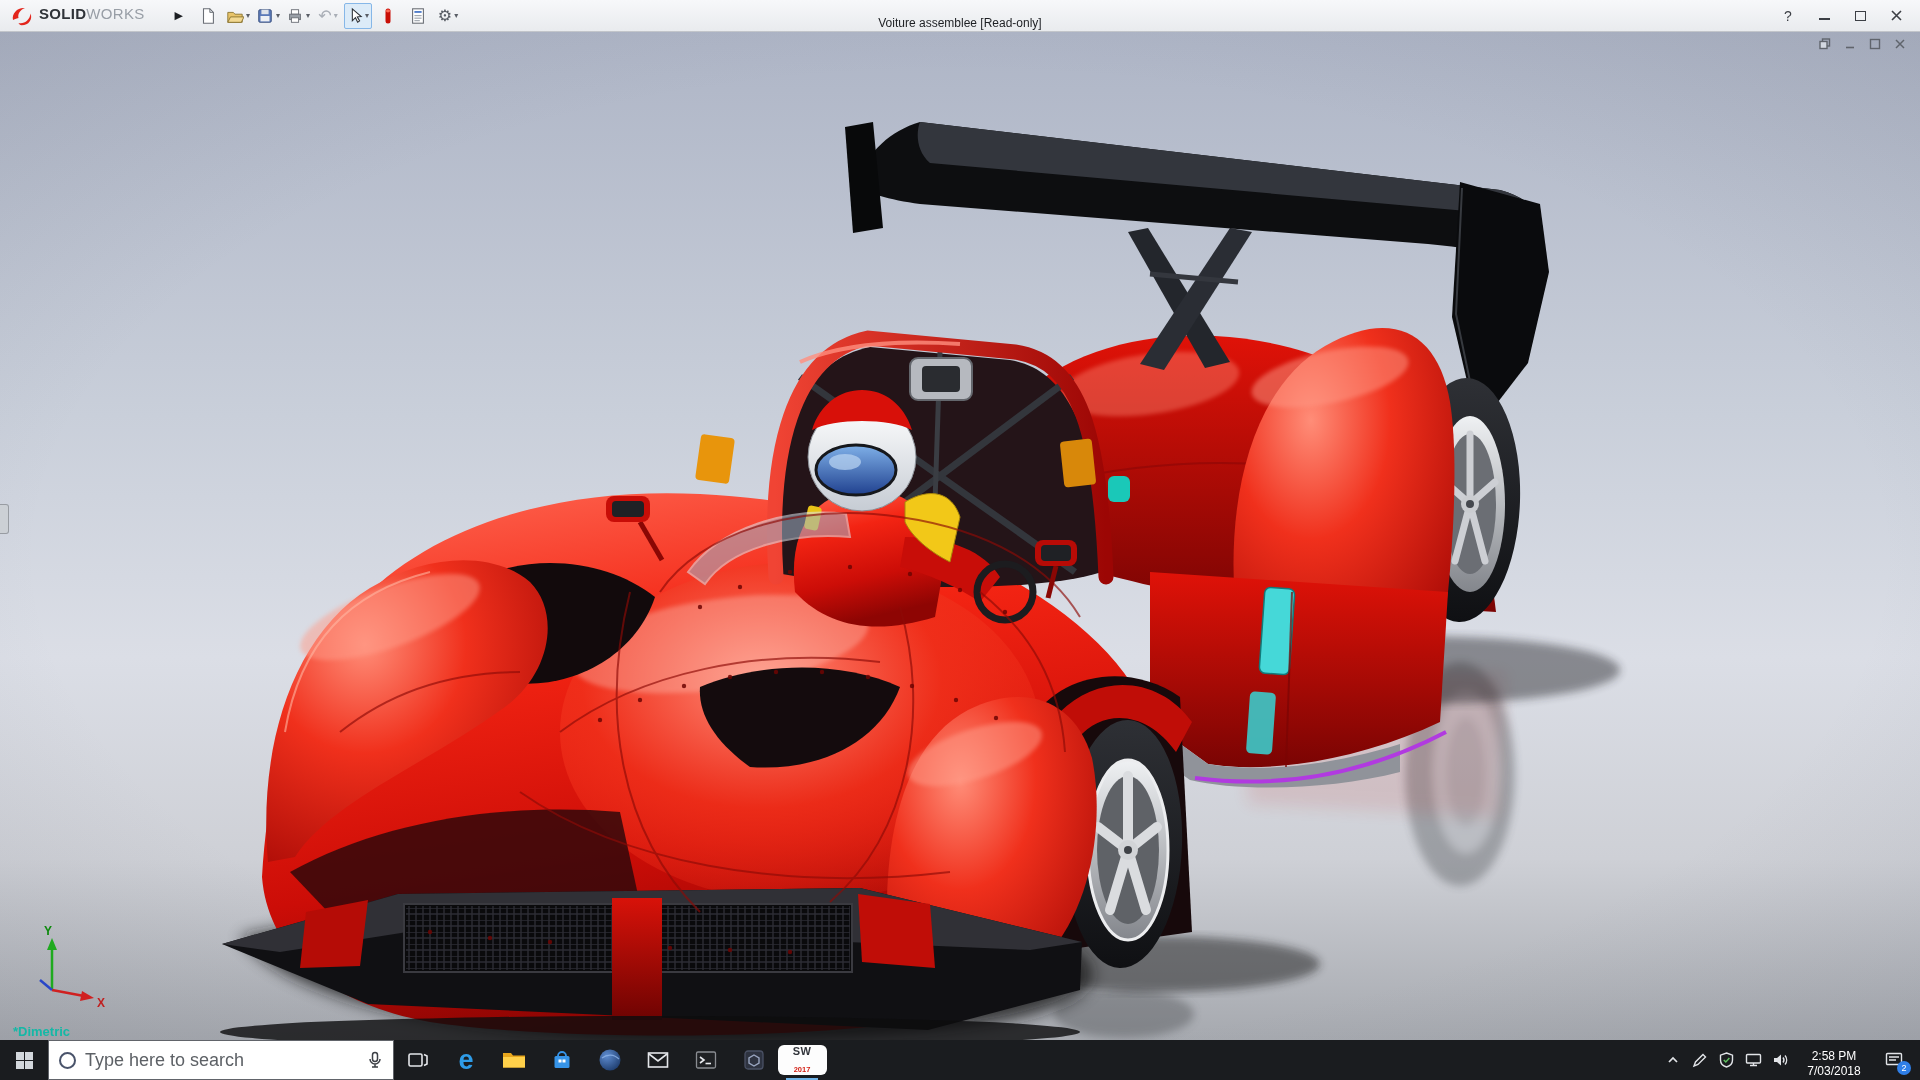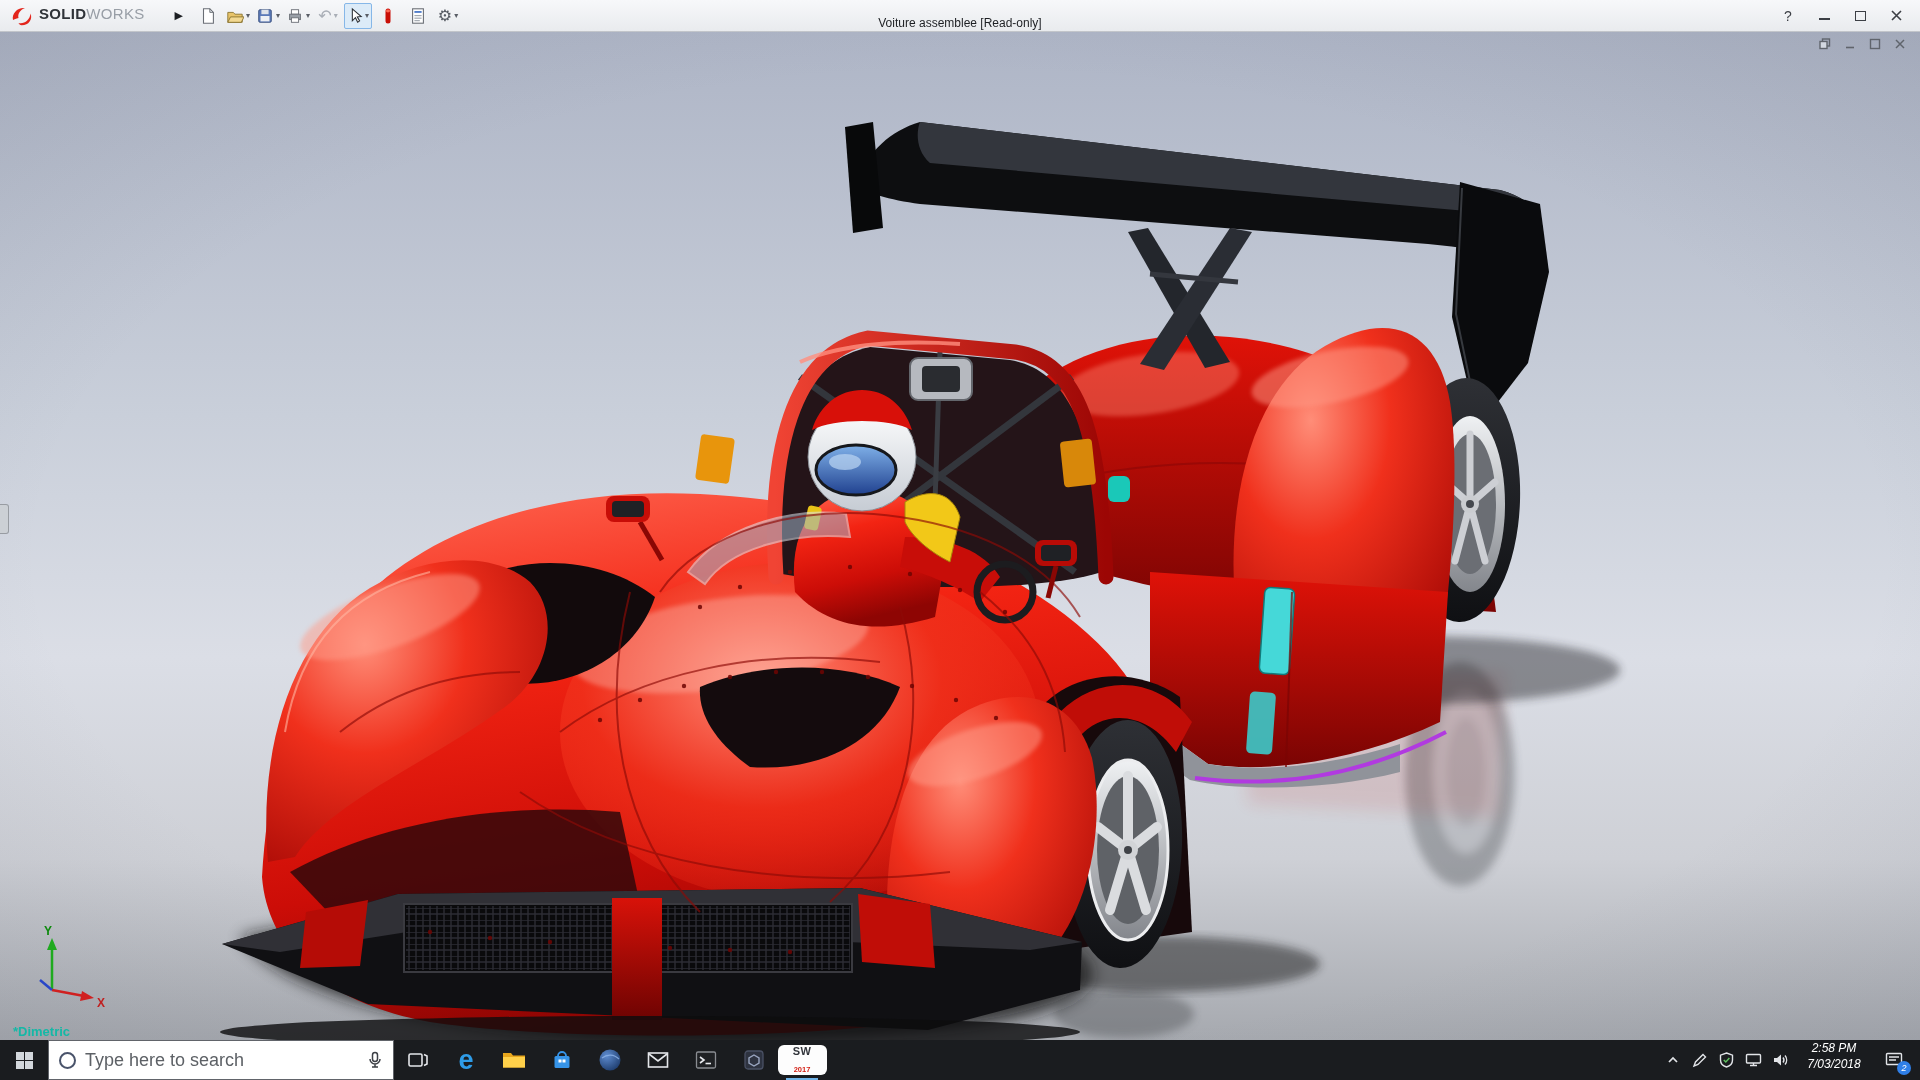--- a/index.html
+++ b/index.html
@@ -51,21 +51,21 @@
     font-family:"Liberation Sans",sans-serif; }
   .search-input::placeholder { color:#5d6166; opacity:1; }
   .task-icons { display:flex; }
   .task-icon { width:48px; display:flex; flex-direction:column; align-items:center; justify-content:center; position:relative; }
   .edge-glyph { font-size:27px; font-weight:bold; color:#2e9ce8; line-height:1; }
   .sw-tile { width:49px; height:30px; background:#fdfdfd; border-radius:6px; display:flex; flex-direction:column;
     align-items:center; justify-content:center; line-height:1; }
   .sw-label { font-size:11px; font-weight:bold; color:#33363c; letter-spacing:.5px; }
   .sw-year { font-size:7.5px; font-weight:bold; color:#d42015; margin-top:9px; }
   .run-indicator { position:absolute; bottom:0; left:8px; right:8px; height:2px; background:#6fb3e8; }
-  .tray { margin-left:auto; display:flex; align-items:flex-start;font-style:italic; }
+  .tray { margin-left:auto; display:flex; align-items:flex-end; }
   .tray-icon { width:27px; height:40px; display:flex; align-items:center; justify-content:center; }
   .clock { width:80px; text-align:center; color:#ffffff; font-size:12px; line-height:1.3; padding-top:1px; }
   .action-center { width:40px; height:40px; display:flex; align-items:center; justify-content:center; position:relative; }
   .ac-badge { position:absolute; right:3px; bottom:5px; min-width:14px; height:14px; border-radius:50%;
     background:#2f7fe8; color:#fff; font-size:9px; display:flex; align-items:center; justify-content:center; }
   .show-desktop { width:6px; border-left:1px solid #3a3d42; }
 </style>
 </head>
 <body>
 

